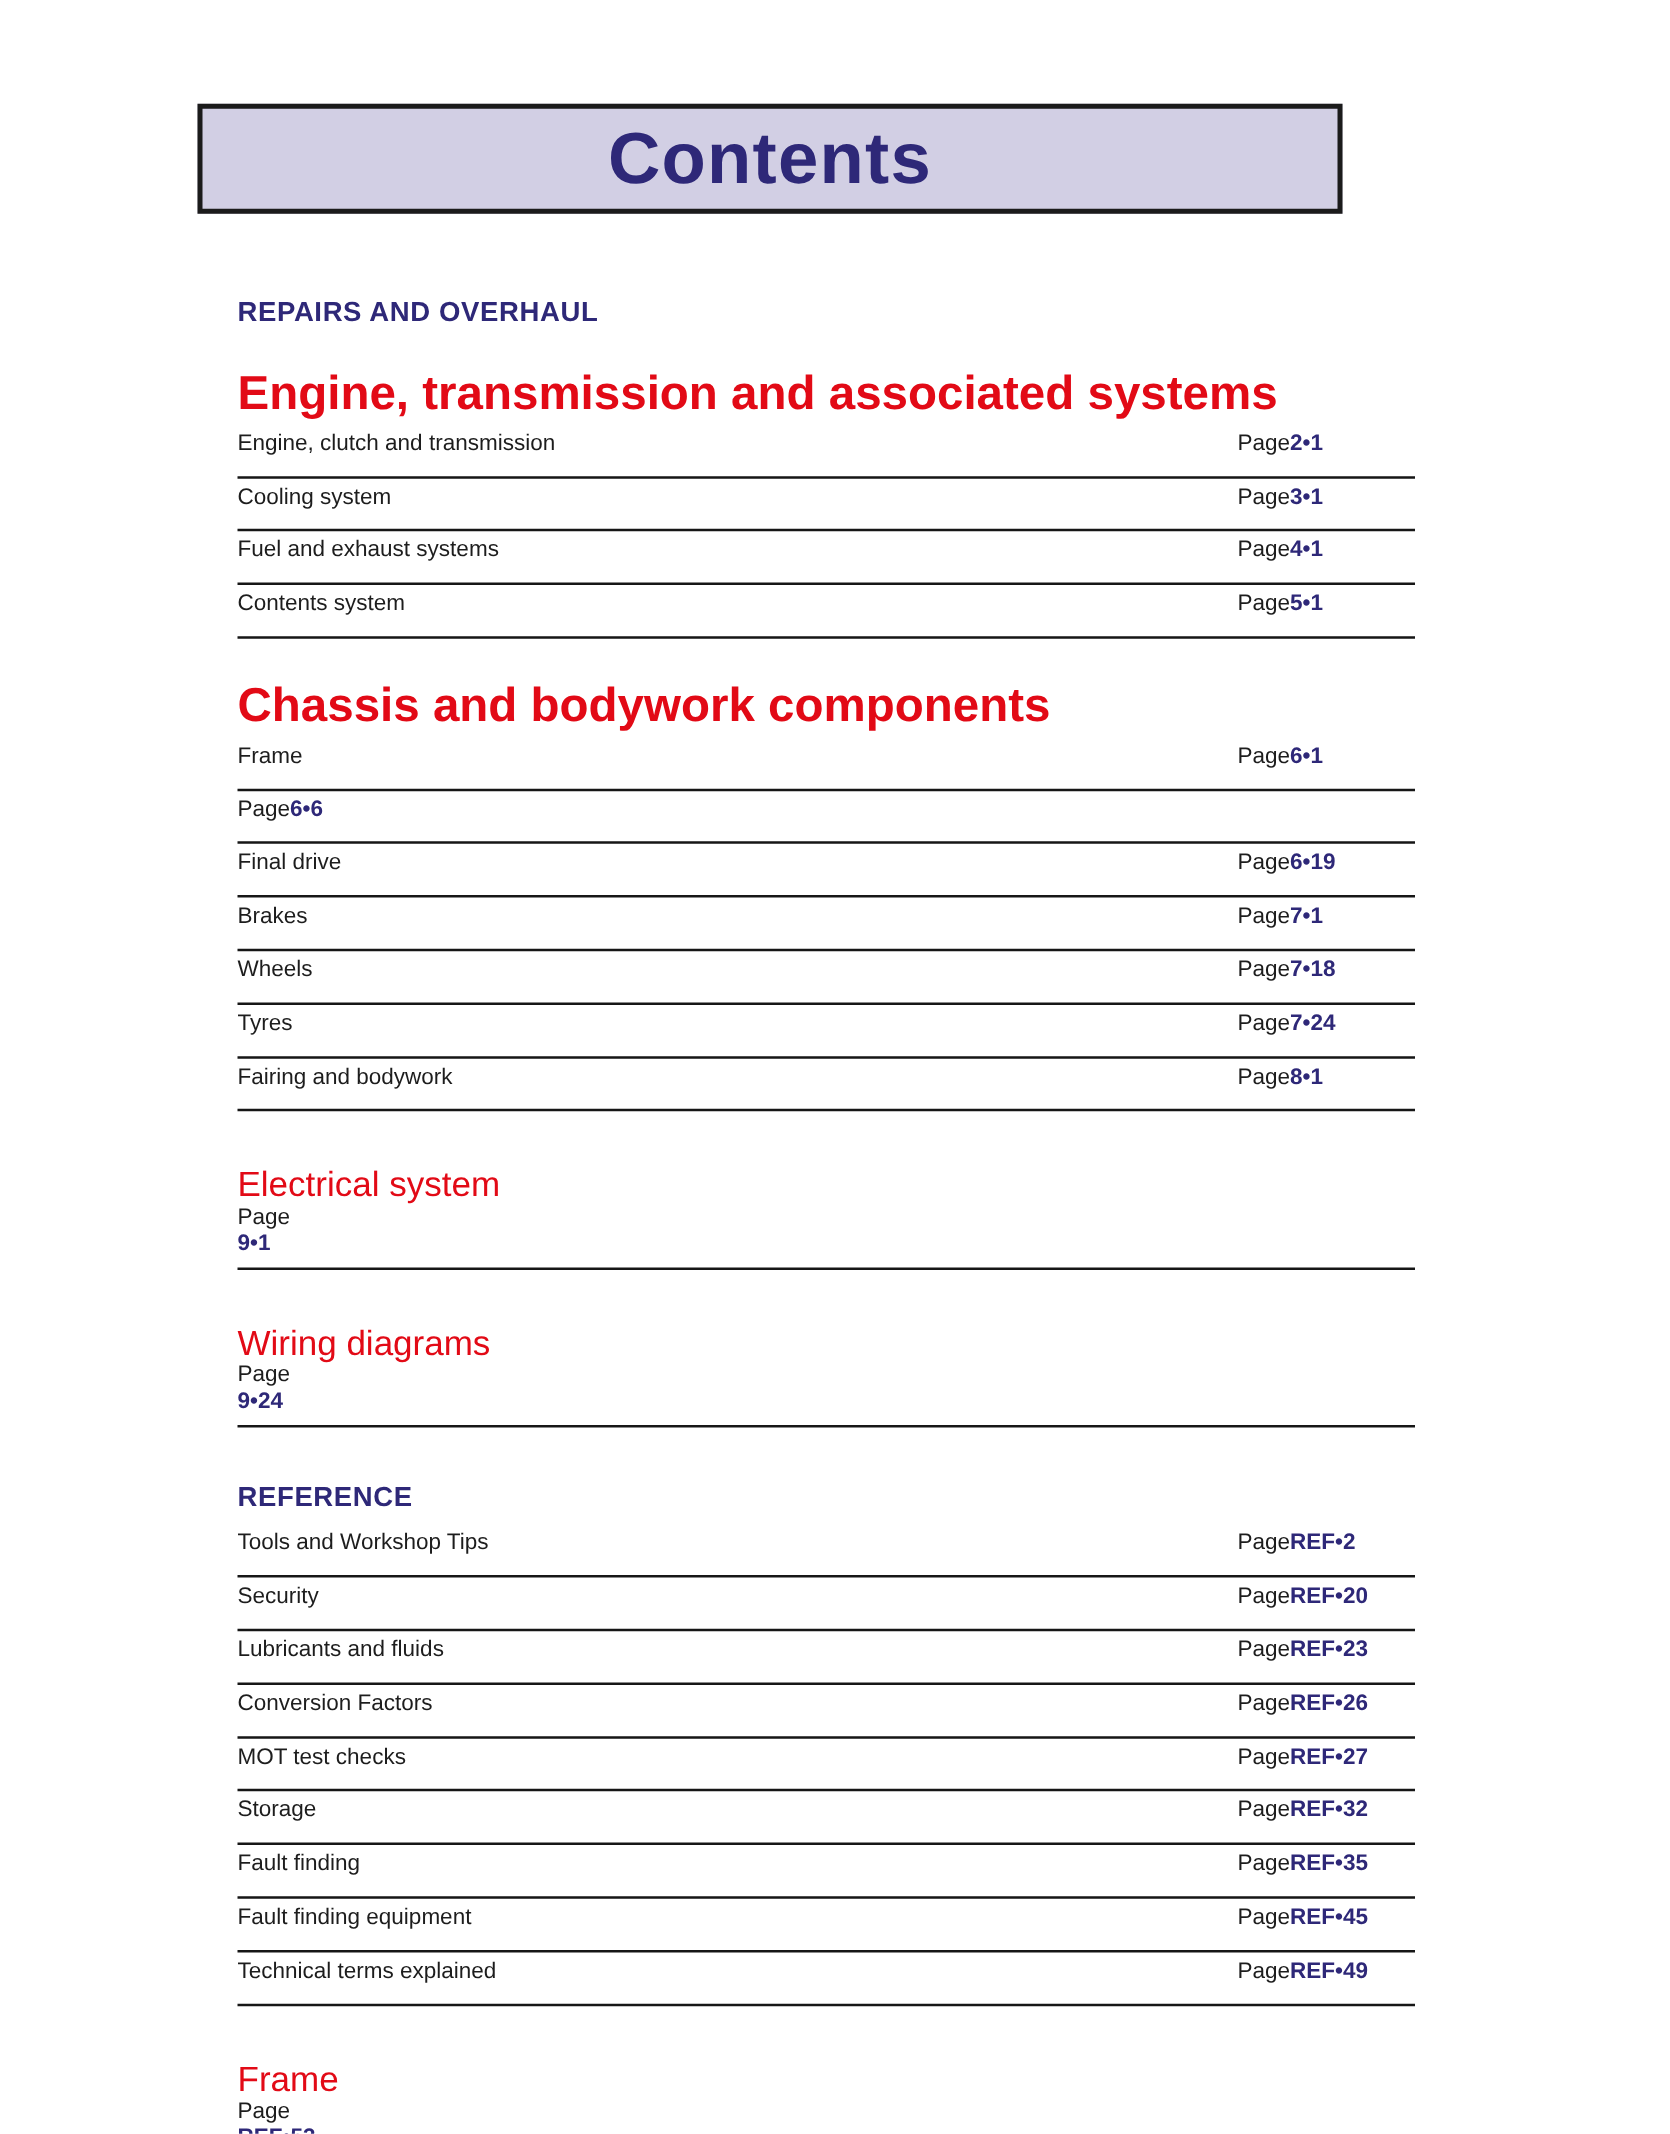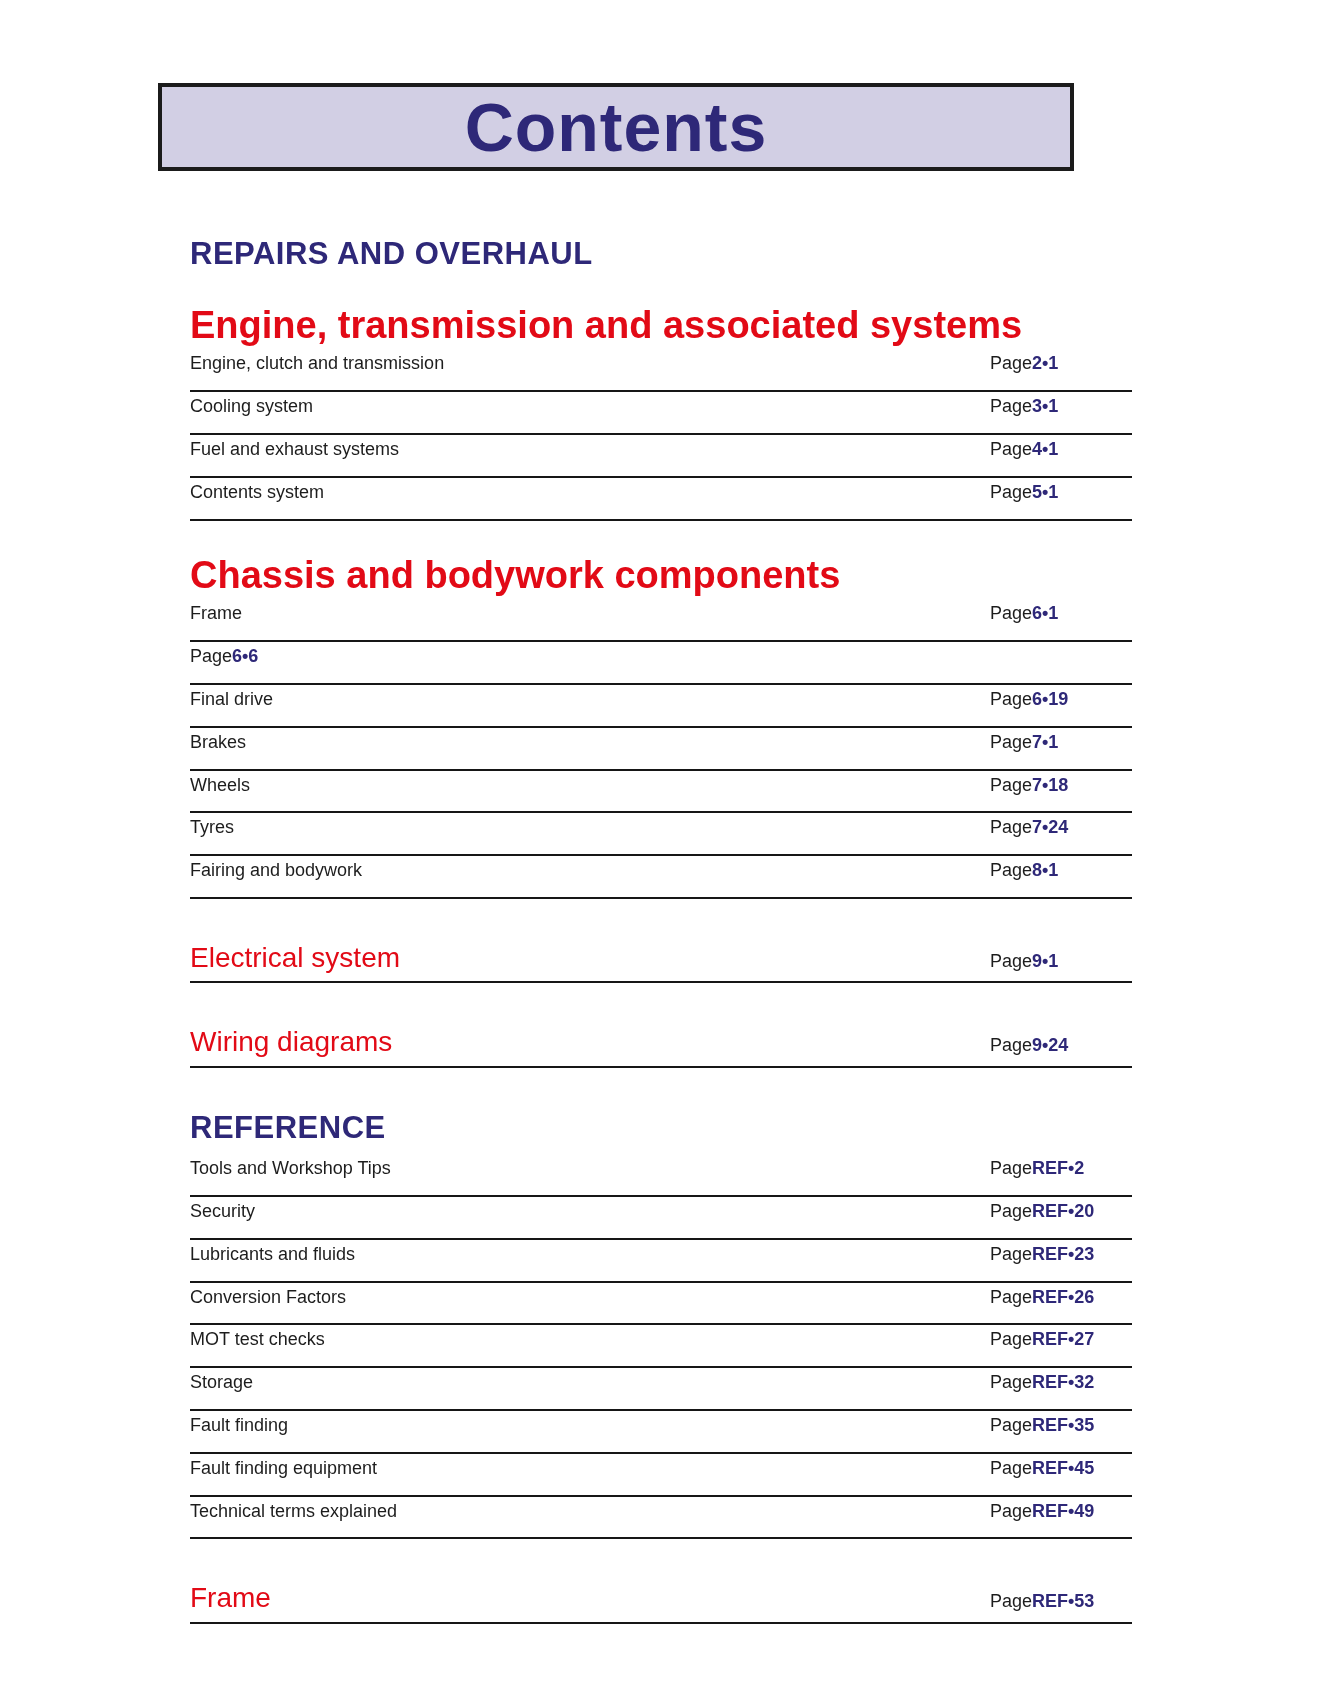--- a/index.html
+++ b/index.html
@@ -25,35 +25,35 @@
     top: 83px;
     width: 916px;
     height: 88px;
     background: var(--header-bg);
     border: 4px solid #1b1b1b;
     display: flex;
     align-items: center;
     justify-content: center;
   }
   .title-box .page-title {
-    font-size: 68px;
+    font-size: 58px;
     font-weight: bold;
     color: var(--navy);
     letter-spacing: 1px;
     margin: 0;
     line-height: 1;
   }
   .contents-body {
     position: absolute;
     left: 190px;
     top: 238px;
     width: 942px;
   }
   .group-heading {
-    font-size: 31px;
+    font-size: 22px;
     font-weight: bold;
     color: var(--navy);
     letter-spacing: 0.5px;
     margin: 44px 0 10px 0;
     line-height: 1.05;
   }
   .group-heading:first-child { margin-top: 0; }
   .sub-heading {
     font-size: 38px;
     font-weight: bold;
@@ -80,20 +80,21 @@
     color: var(--navy);
   }
   .heading-row {
     display: flex;
     align-items: baseline;
     border-bottom: 2px solid var(--rule);
     margin-top: 44px;
     padding-bottom: 9px;
     font-size: 18px;
     color: var(--ink);
+    flex-direction: column;
   }
   .heading-row .hr-title {
     flex: 1;
     font-size: 28px;
     font-weight: normal;
     color: var(--red);
     line-height: 1.05;
   }
 </style>
 </head>

